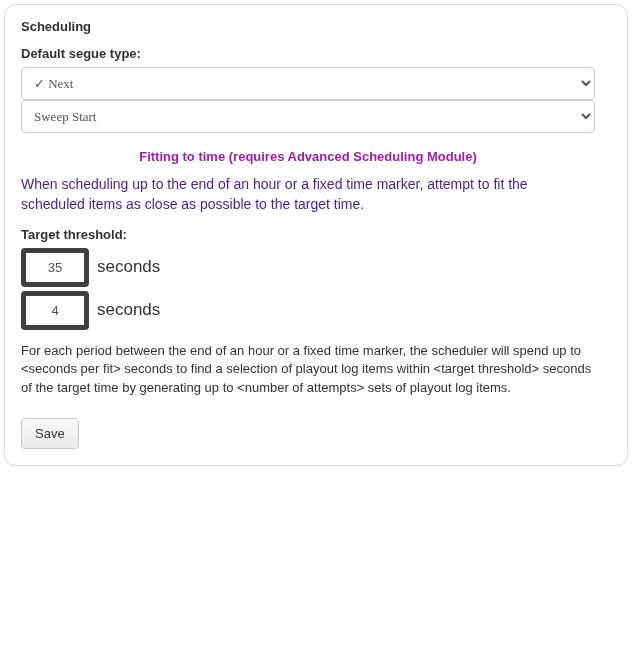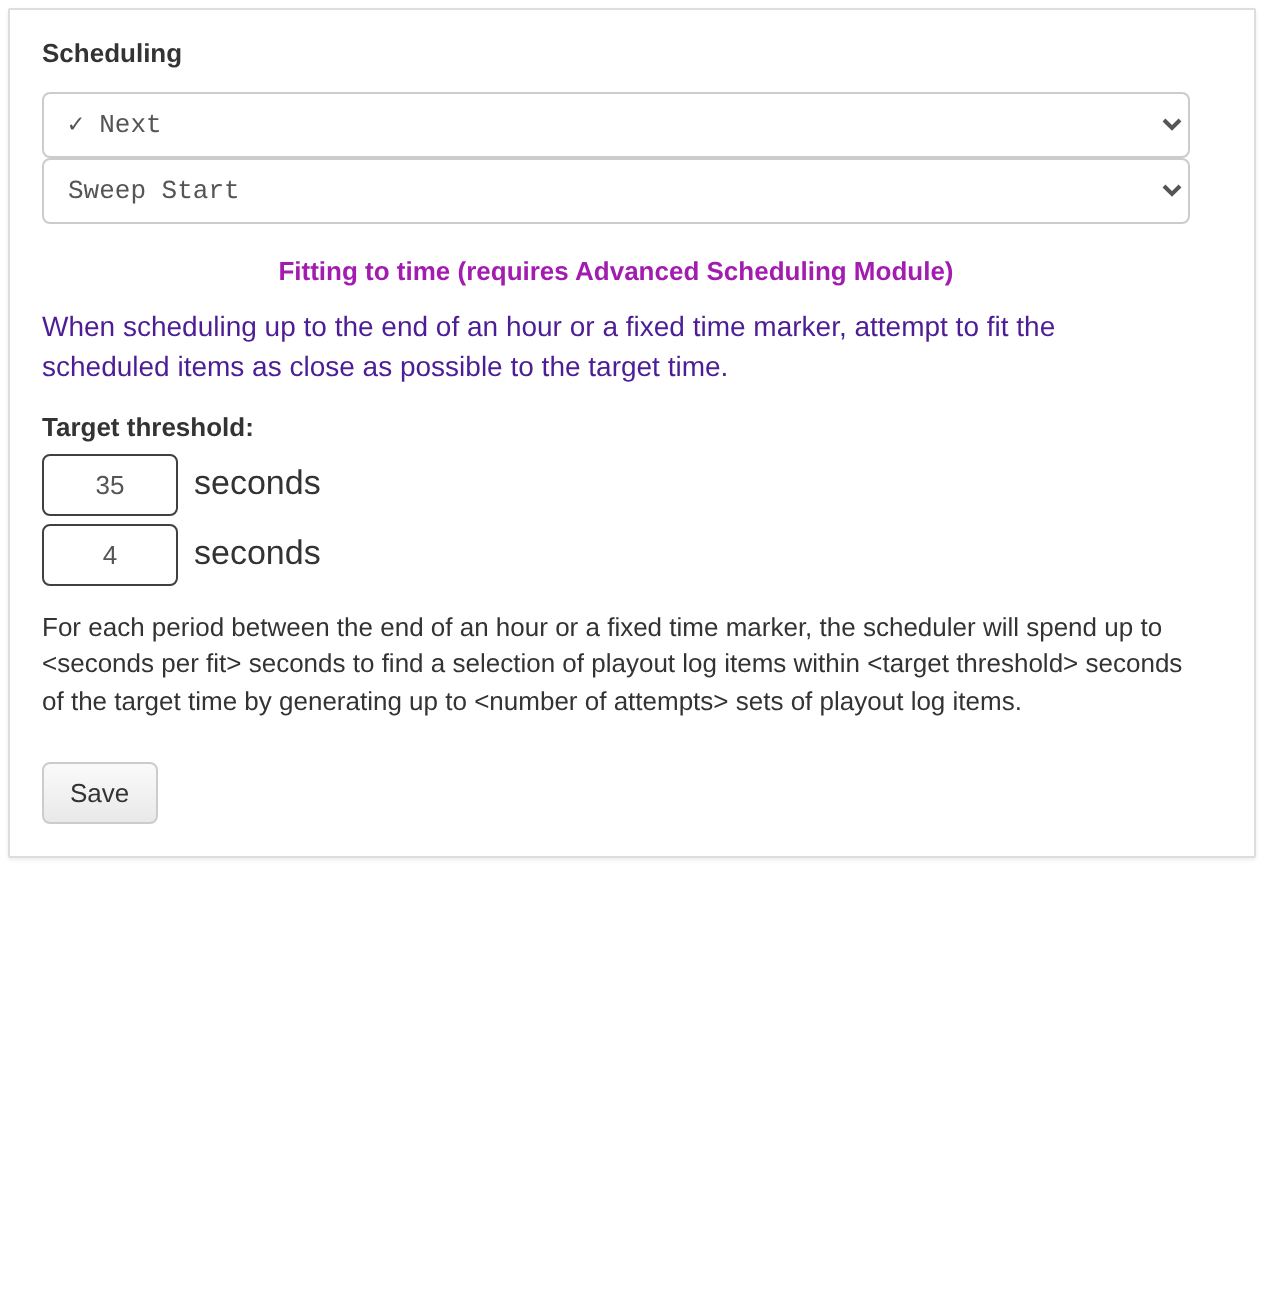--- a/index.html
+++ b/index.html
@@ -9,21 +9,21 @@
     }
     body {
       font-family: Verdana, Geneva, sans-serif;
       font-size: 13px;
       color: #333;
       background: #fff;
       padding: 4px;
     }
     .panel {
       border: 1px solid #ddd;
-      border-radius: 1px;
+      border-radius: 12px;
       box-shadow: 0 1px 2px rgba(0,0,0,0.08);
       padding: 14px 32px 16px 16px;
       width: 624px;
     }
     .section-title {
       font-weight: bold;
       color: #333;
       font-size: 13px;
       margin-bottom: 12px;
     }
@@ -34,21 +34,21 @@
       margin-top: 12px;
       margin-bottom: 6px;
     }
     .field-label.first {
       margin-top: 0;
     }
     .select-full {
       width: 100%;
       padding: 7px 8px;
       font-size: 13px;
-      font-family: Liberation Mono, monospace;
+      font-family: Liberation Serif, serif;
       border: 1px solid #ccc;
       border-radius: 4px;
       background: #fff;
       color: #555;
       appearance: auto;
     }
     .subheading {
       font-weight: bold;
       color: #a21caf;
       font-size: 13px;
@@ -66,21 +66,21 @@
       display: flex;
       align-items: center;
       gap: 8px;
       margin-bottom: 4px;
     }
     .num-input {
       width: 68px;
       padding: 7px 8px;
       font-size: 13px;
       font-family: Verdana, Geneva, sans-serif;
-      border: 1px solid #404040;
+      border: 5px solid #404040;
       border-radius: 4px;
       text-align: center;
       color: #555;
     }
     .unit {
       color: #333;
       font-size: 17px;
     }
     .explain {
       color: #333;
@@ -100,20 +100,21 @@
       cursor: pointer;
     }
   </style>
 </head>
 <body>
 
 <div class="panel">
 
   <div class="section-title">Scheduling</div>
 
+  <div class="field-label first">Default segue type:</div>
   <select class="select-full">
     <option>✓ Next</option>
   </select>
 
   <select class="select-full">
     <option>Sweep Start</option>
   </select>
 
   <div class="subheading">Fitting to time (requires Advanced Scheduling Module)</div>
 

